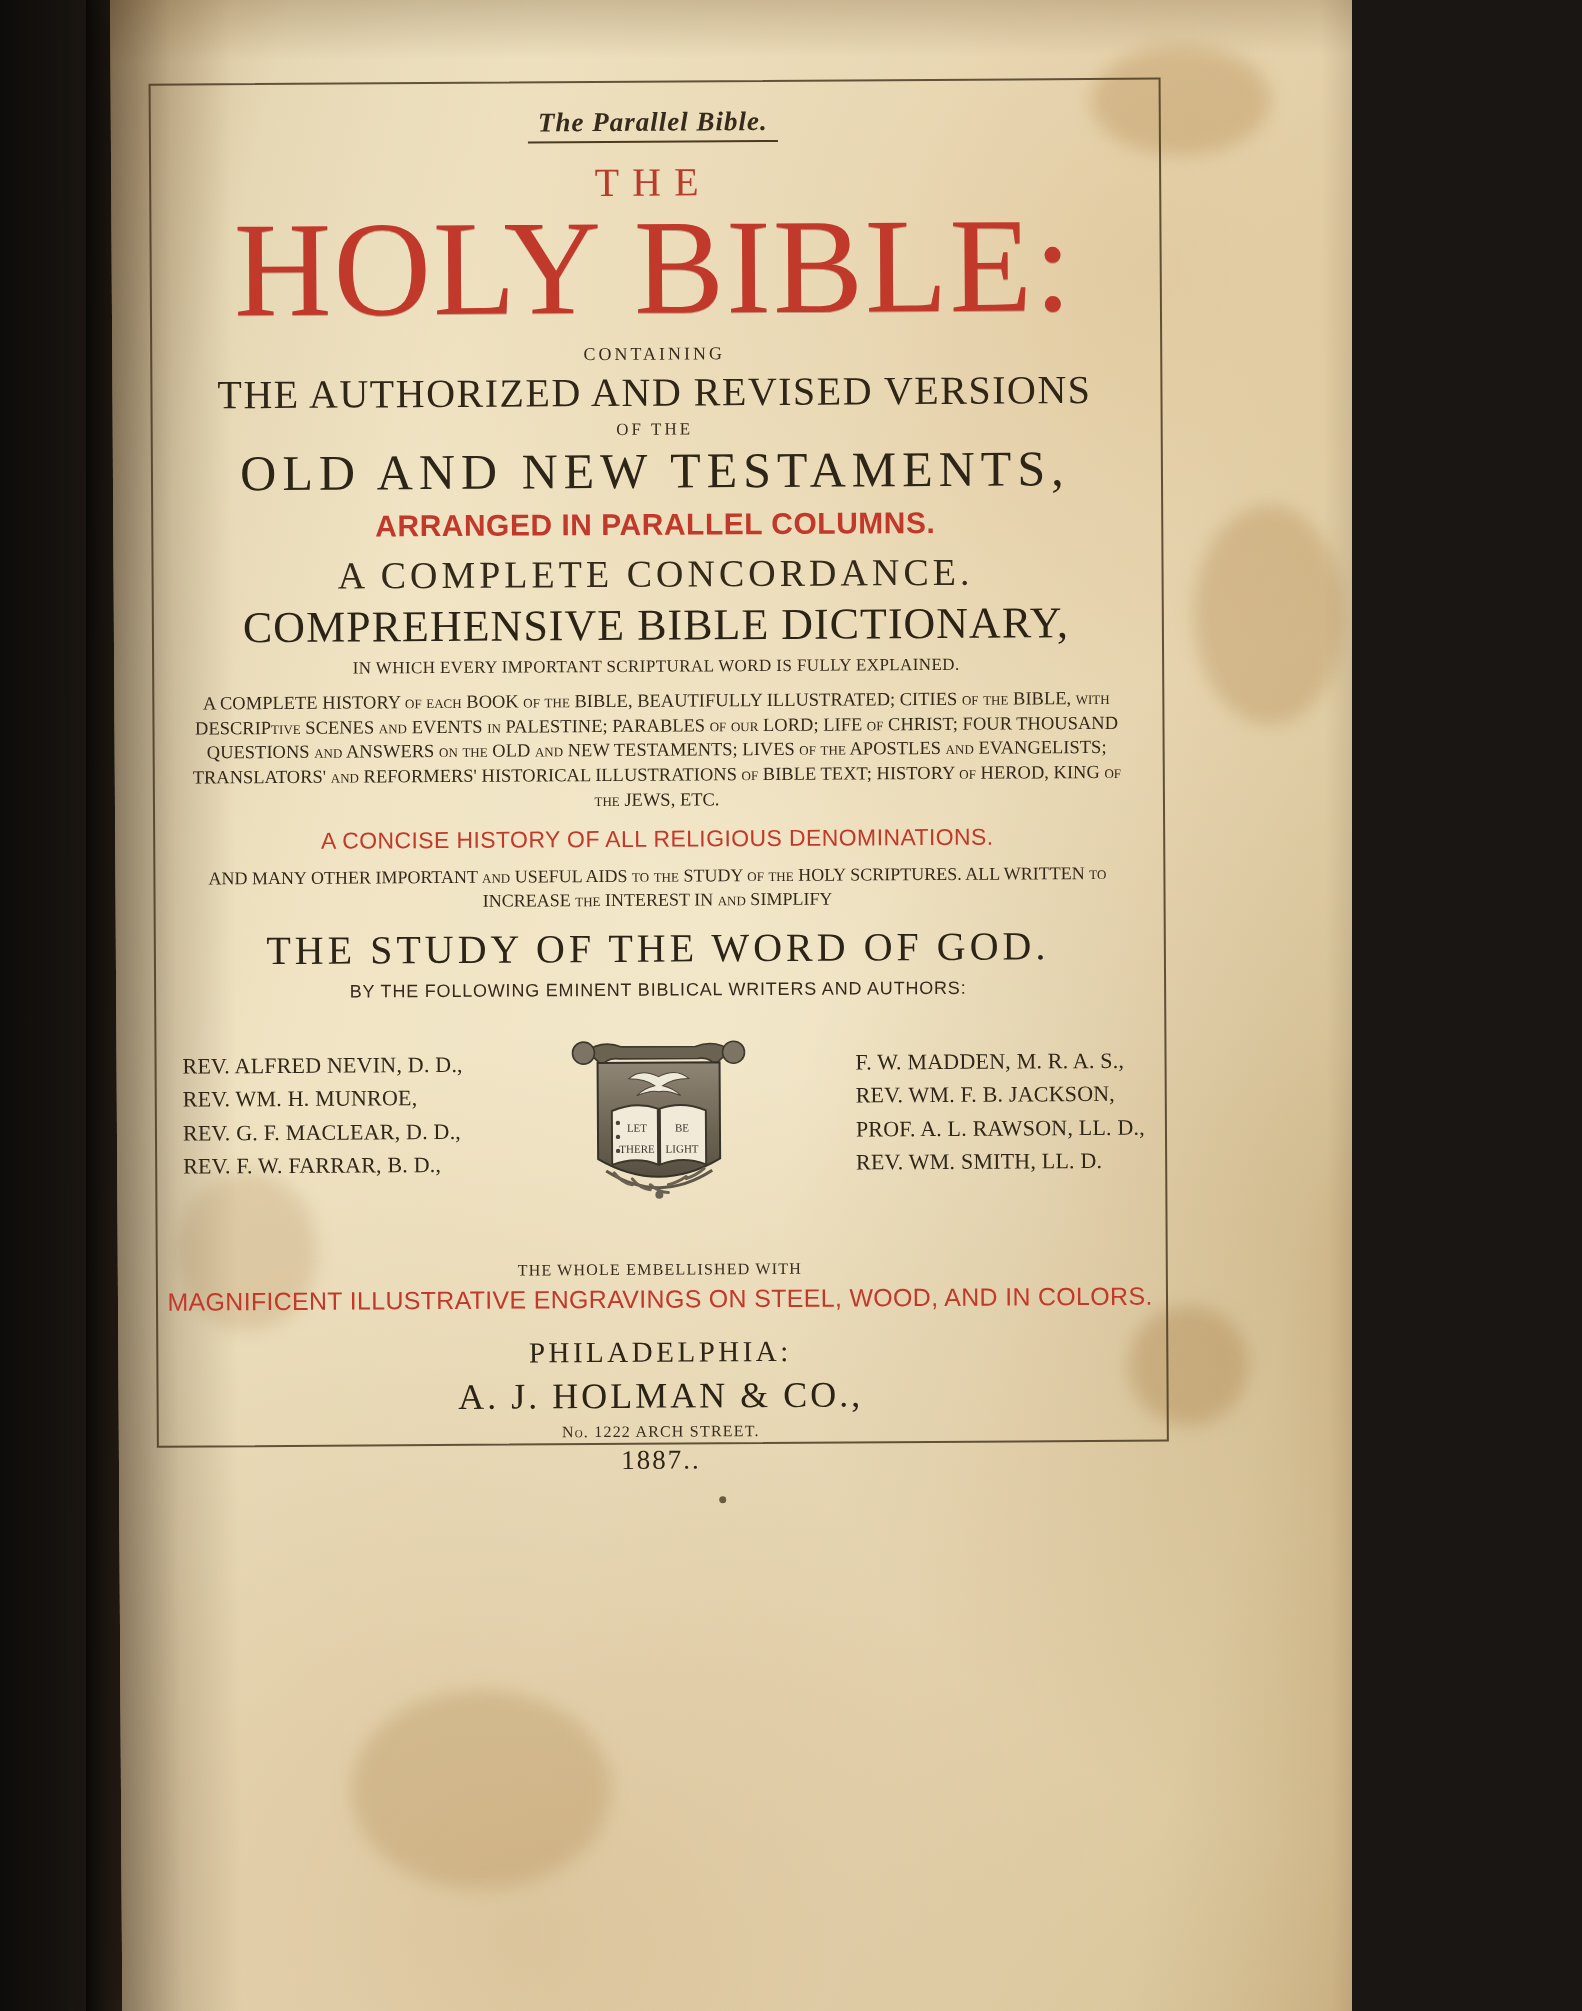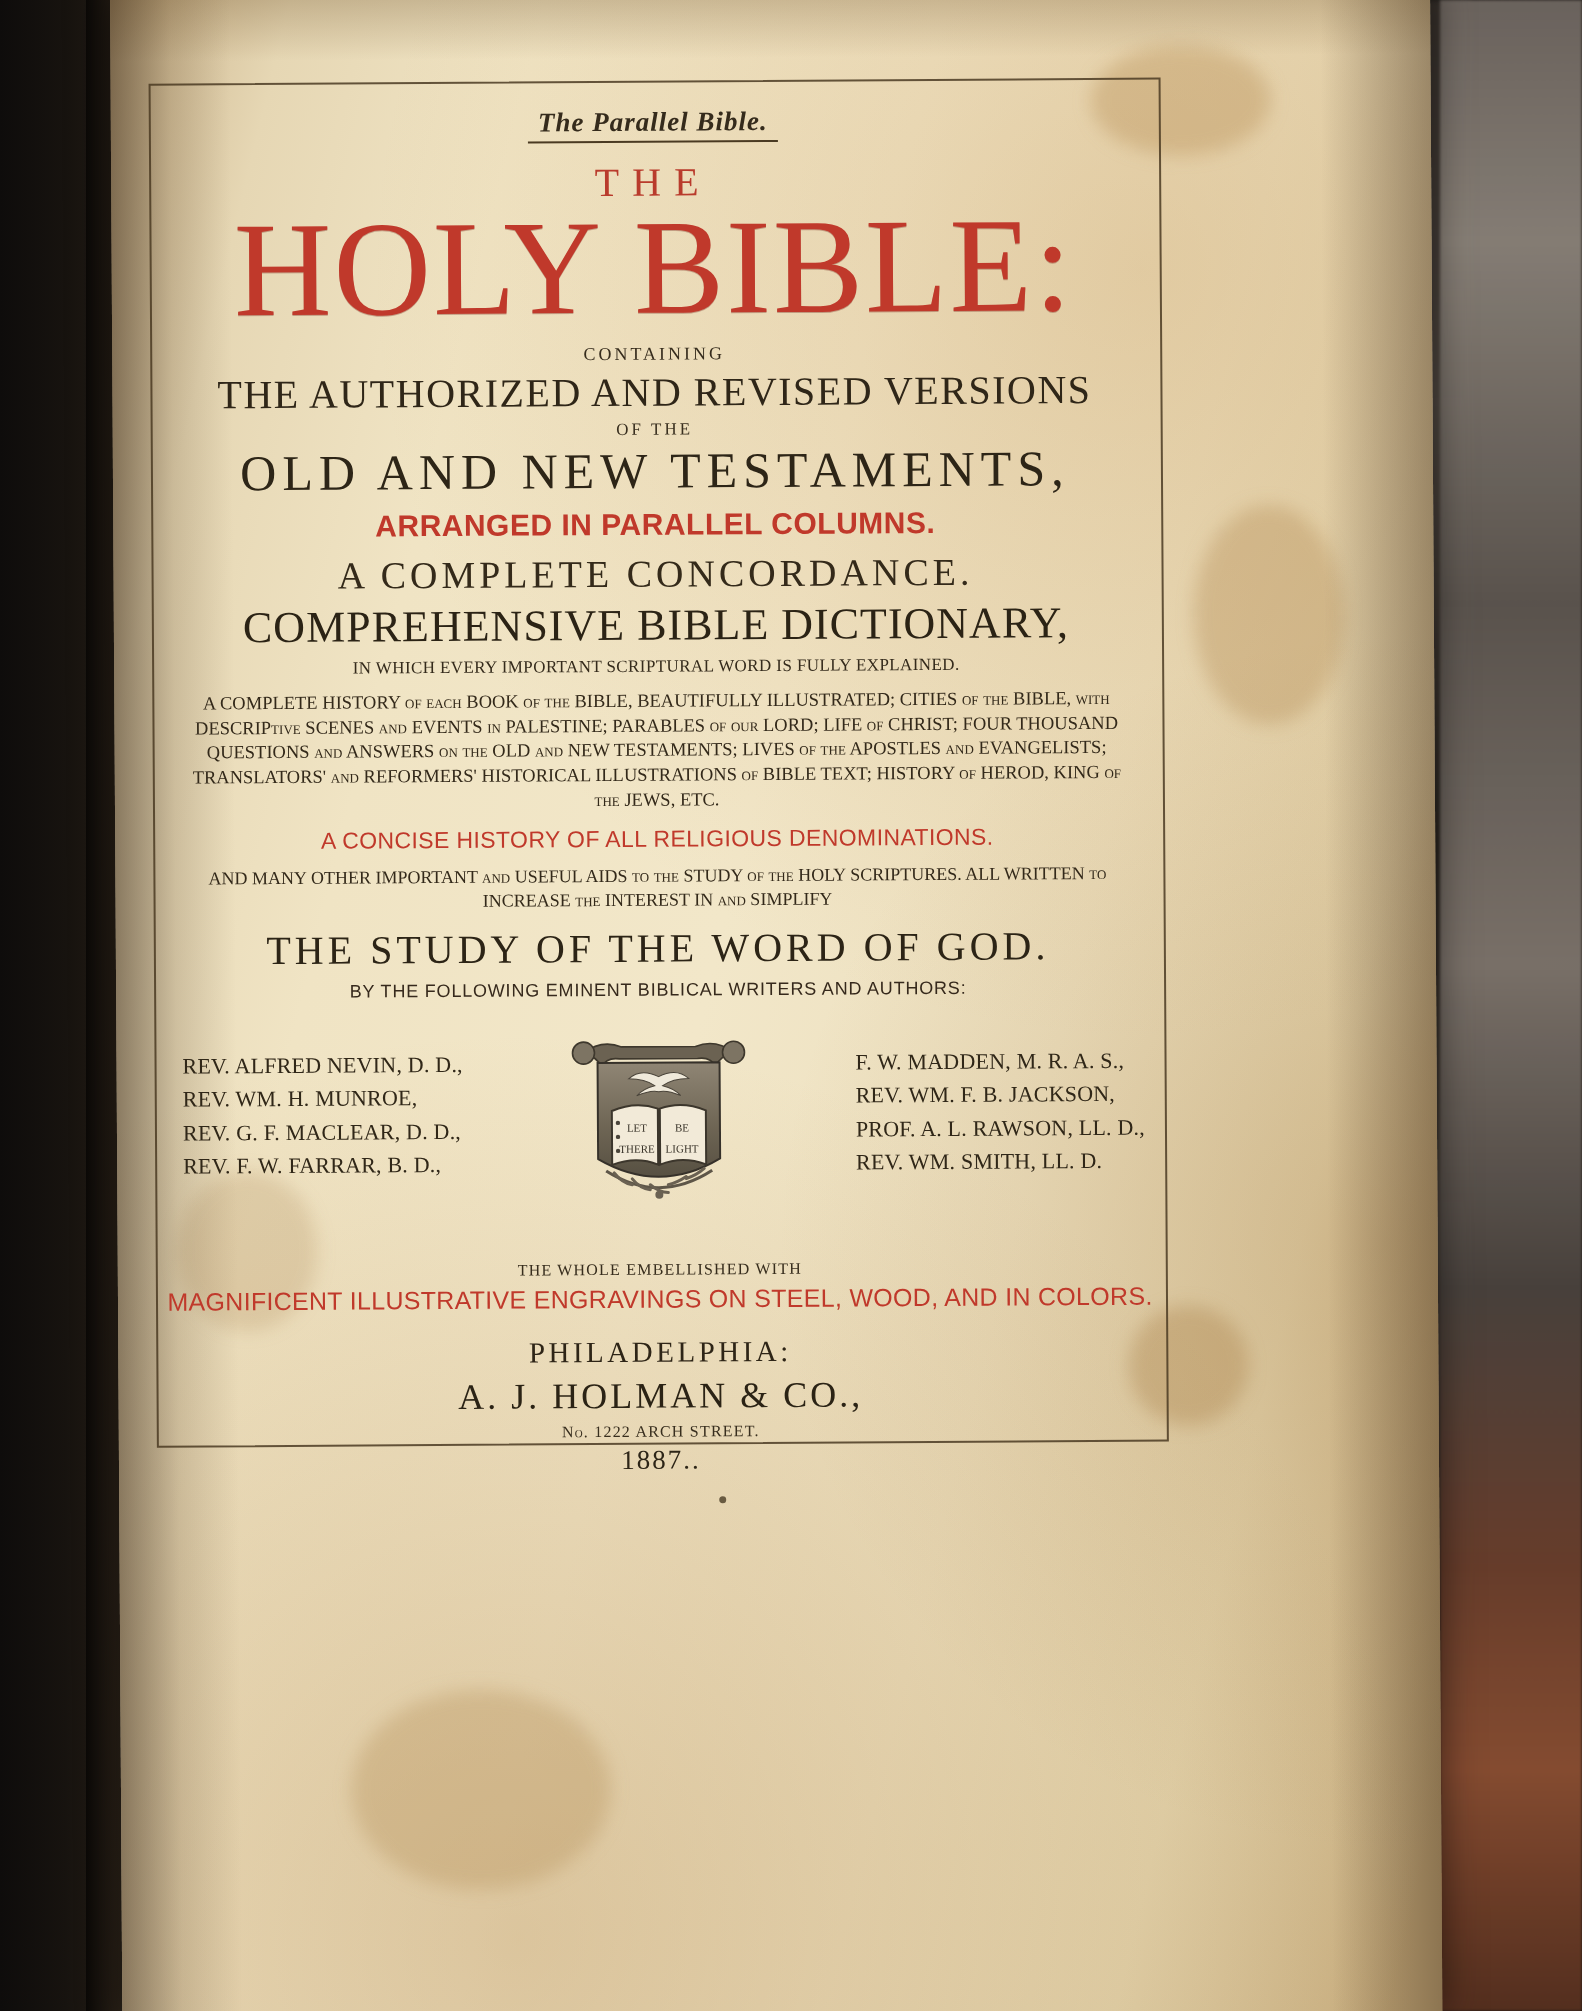--- a/index.html
+++ b/index.html
@@ -9,21 +9,21 @@
   }
   body {
     width: 1582px;
     height: 2011px;
     overflow: hidden;
     font-family: "Liberation Serif", serif;
   }
 
   #photo {
     position: relative;
-    width: 1582px;
+    width: 1352px;
     height: 2011px;
     background: #181513;
     overflow: hidden;
   }
 
   
   .bg-dark {
     position: absolute;
     inset: 0;
     background:

